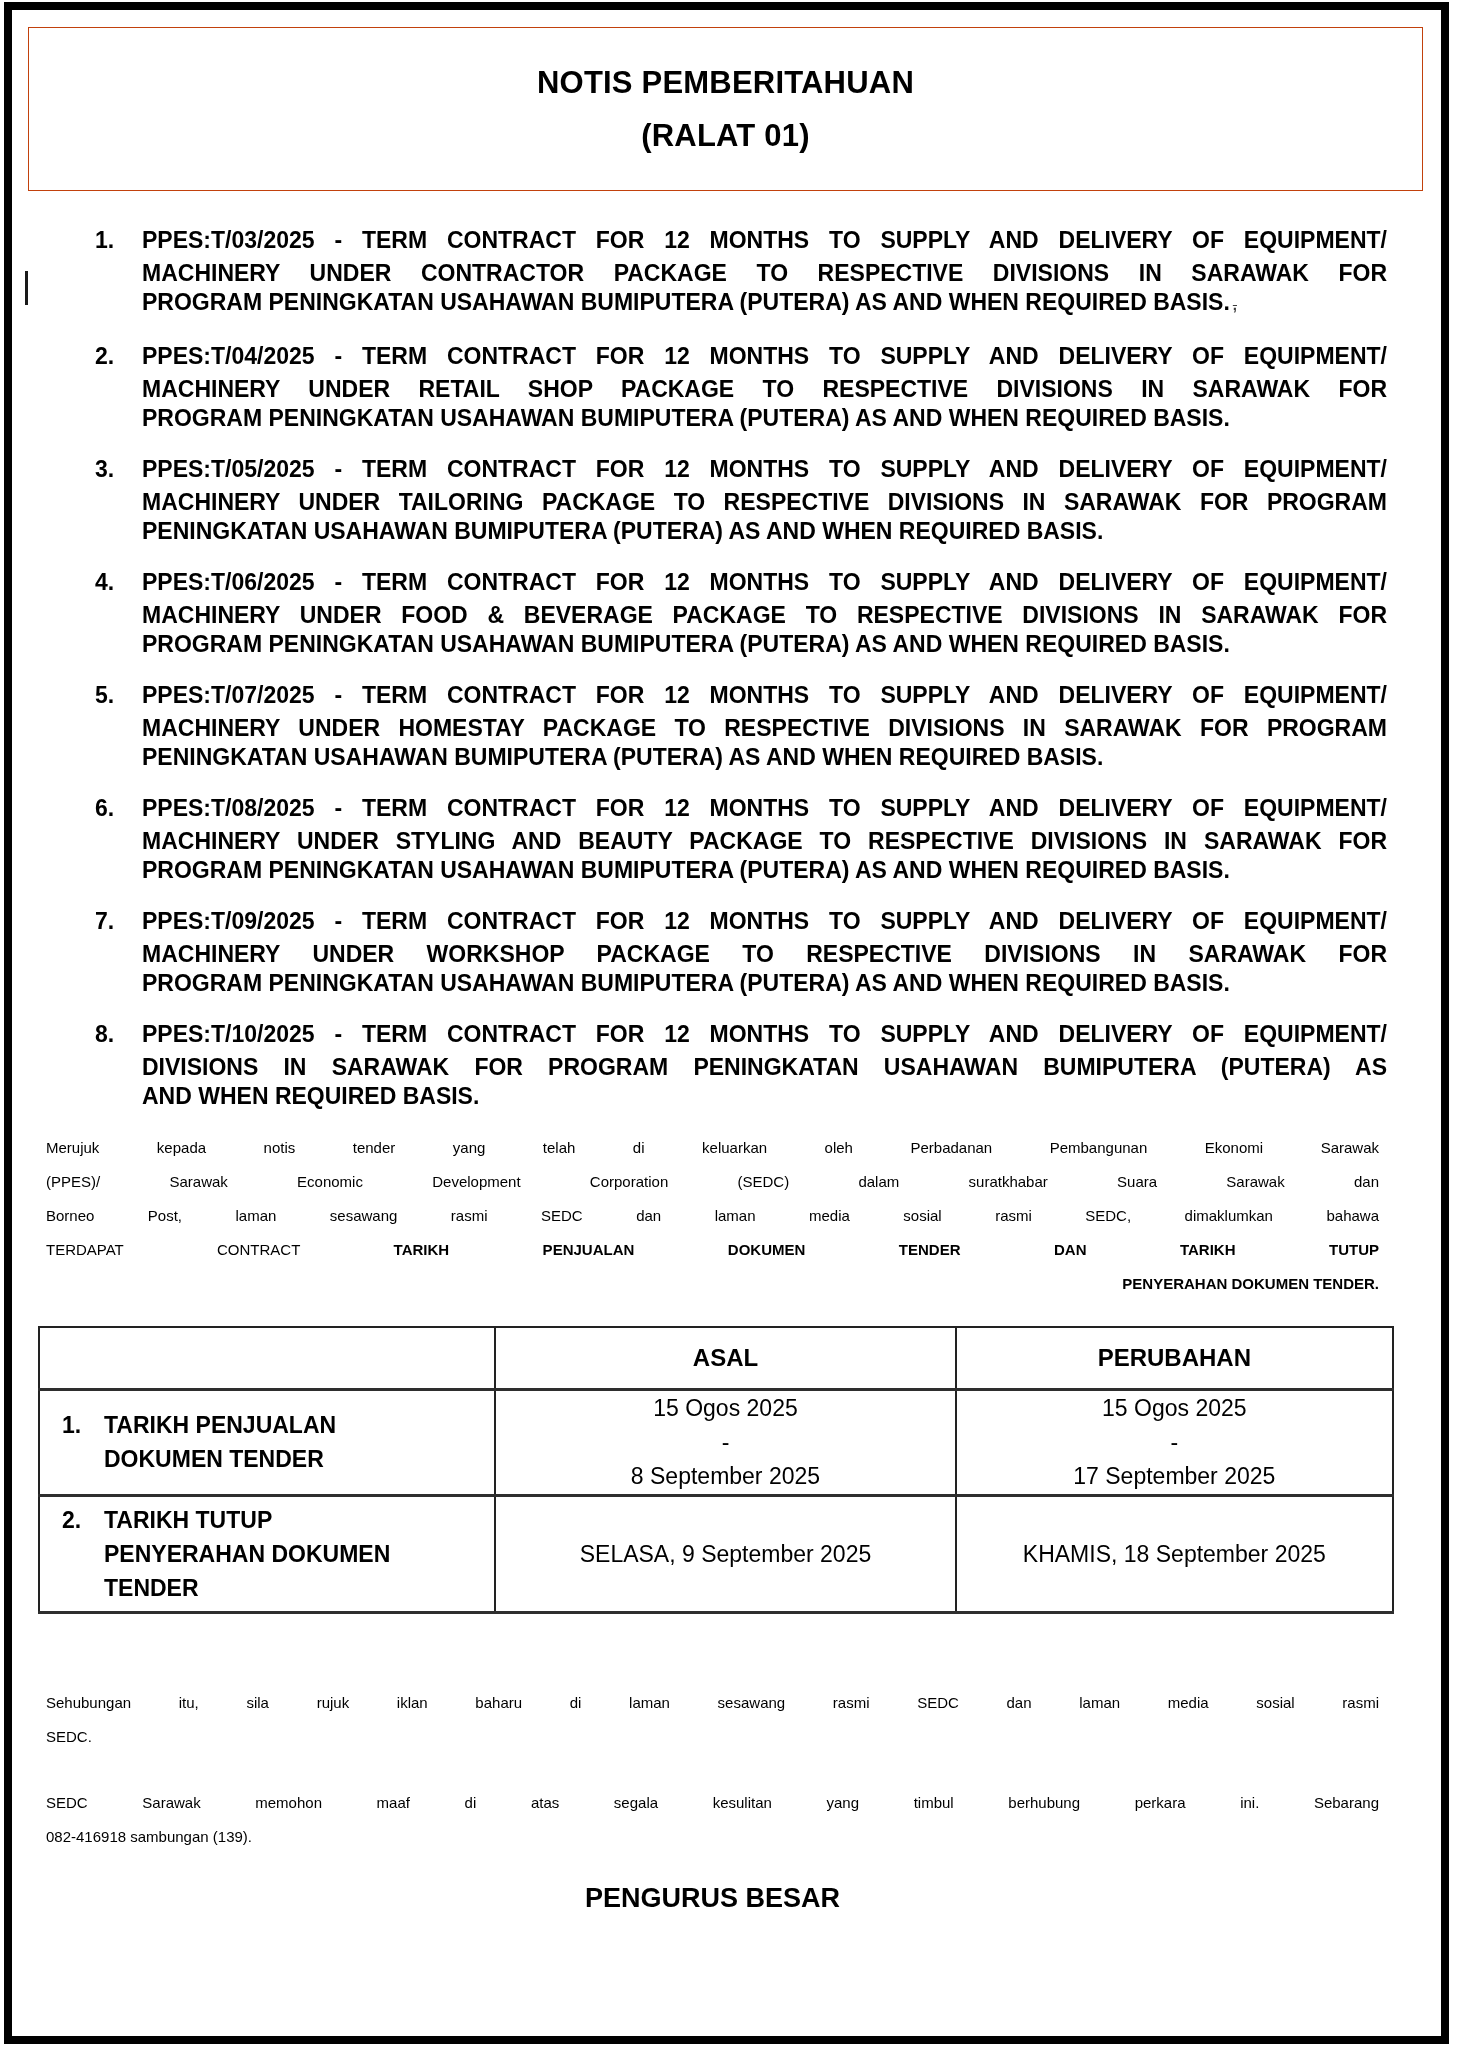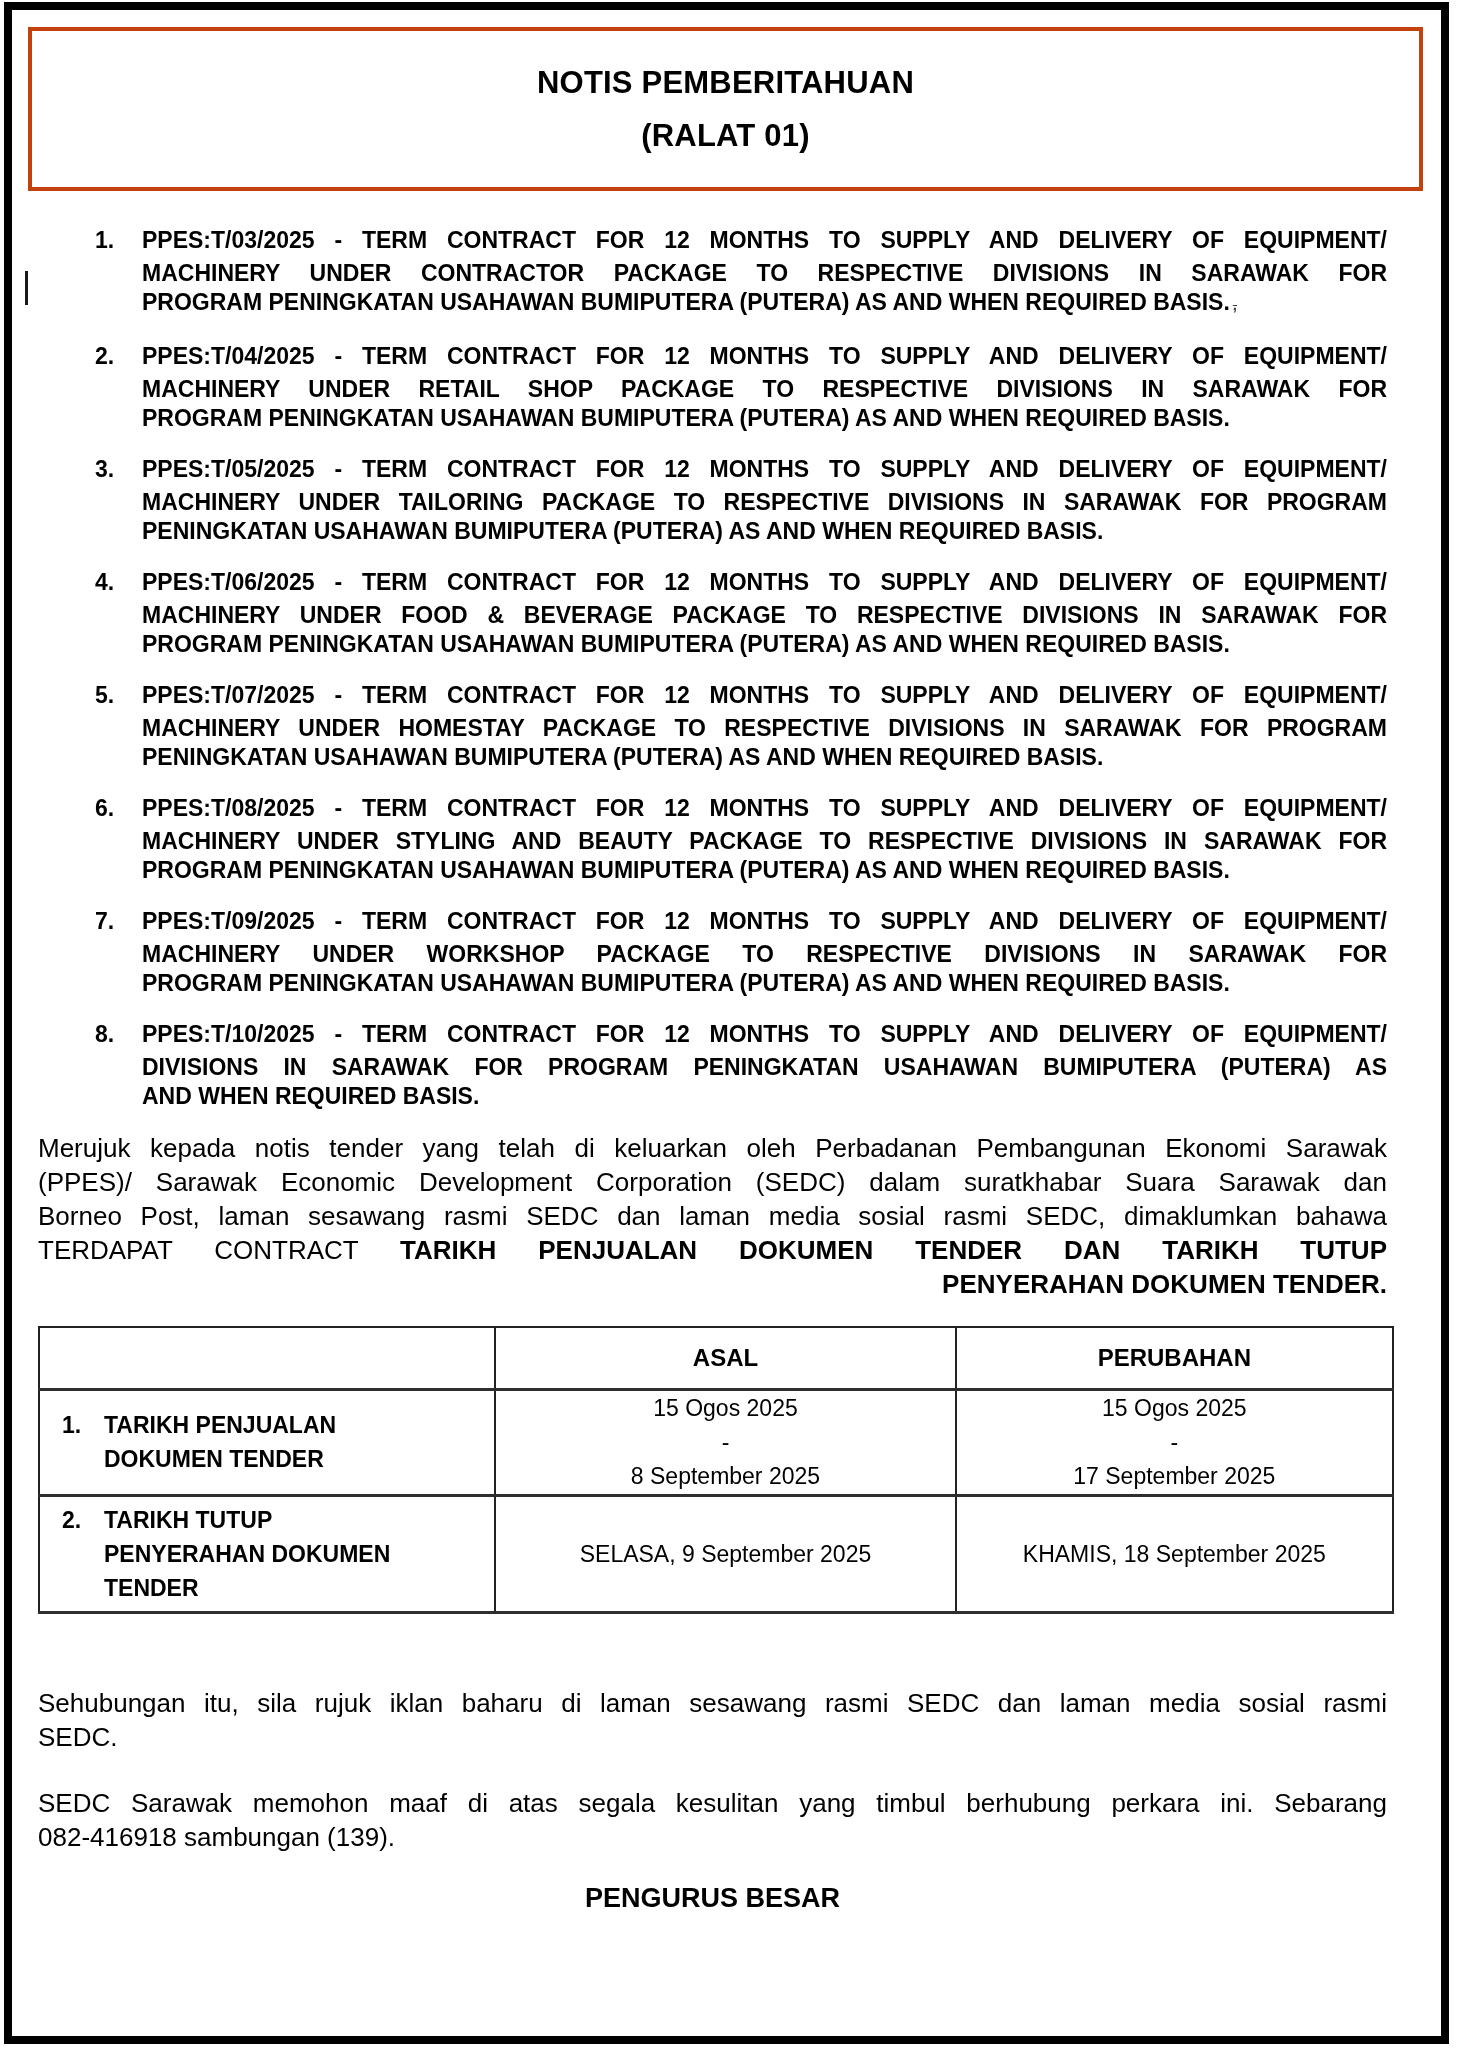--- a/index.html
+++ b/index.html
@@ -24,21 +24,21 @@
     border: 8px solid #000000;
     box-sizing: border-box;
     pointer-events: none;
   }
   .title-box {
     position: absolute;
     left: 28px;
     top: 27px;
     width: 1395px;
     height: 164px;
-    border: 4px solid #c2410c;
+    border: 1px solid #c2410c;
     box-sizing: border-box;
     display: flex;
     flex-direction: column;
     align-items: center;
     justify-content: center;
     gap: 17px;
   }
   .title-line {
     font-weight: bold;
     font-size: 31px;
@@ -83,22 +83,22 @@
     text-align: left;
   }
   .strike-artifact {
     text-decoration: line-through;
     font-size: 15px;
     font-weight: bold;
     color: #3c3c3c;
     margin-left: 3px;
   }
   .para {
-    font-size: 26px;
-    margin: 0;
+    font-size: 15px;
+    margin: 8px;
   }
   .para .jline, .para .lline { line-height: 34px; }
   .para-merujuk { margin-top: 9px; }
   .para-sehubungan { margin-top: 72px; }
   .para-apology { margin-top: 32px; }
   .bold { font-weight: bold; text-align: right; }
   table.dates-table {
     border-collapse: collapse;
     width: 1356px;
     margin-top: 25px;

